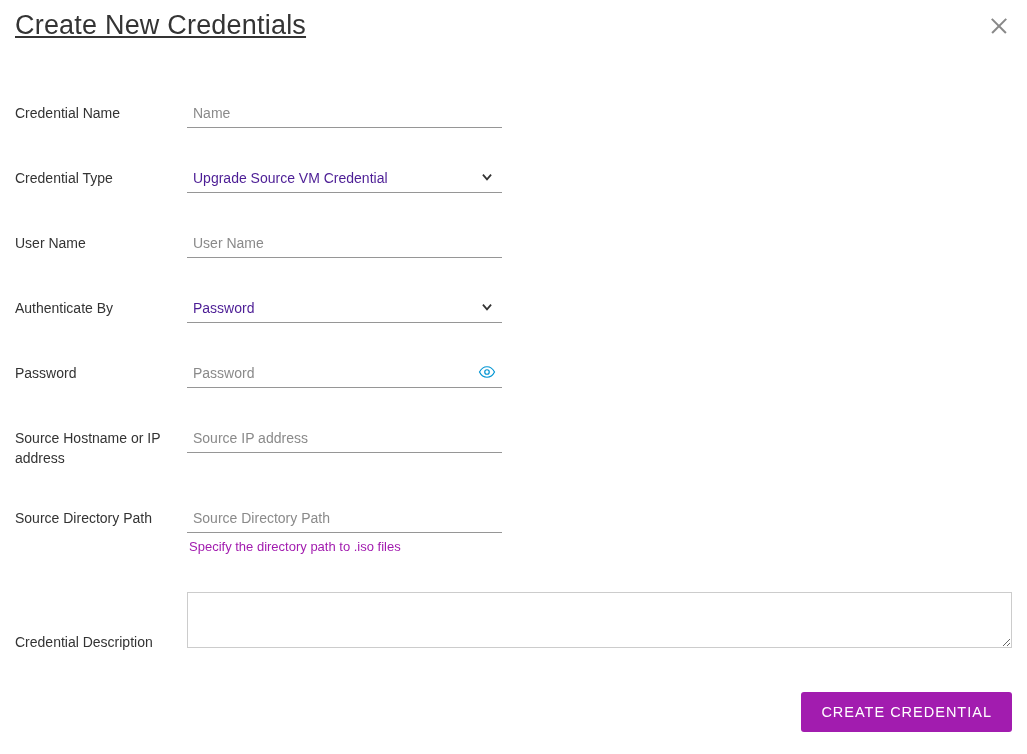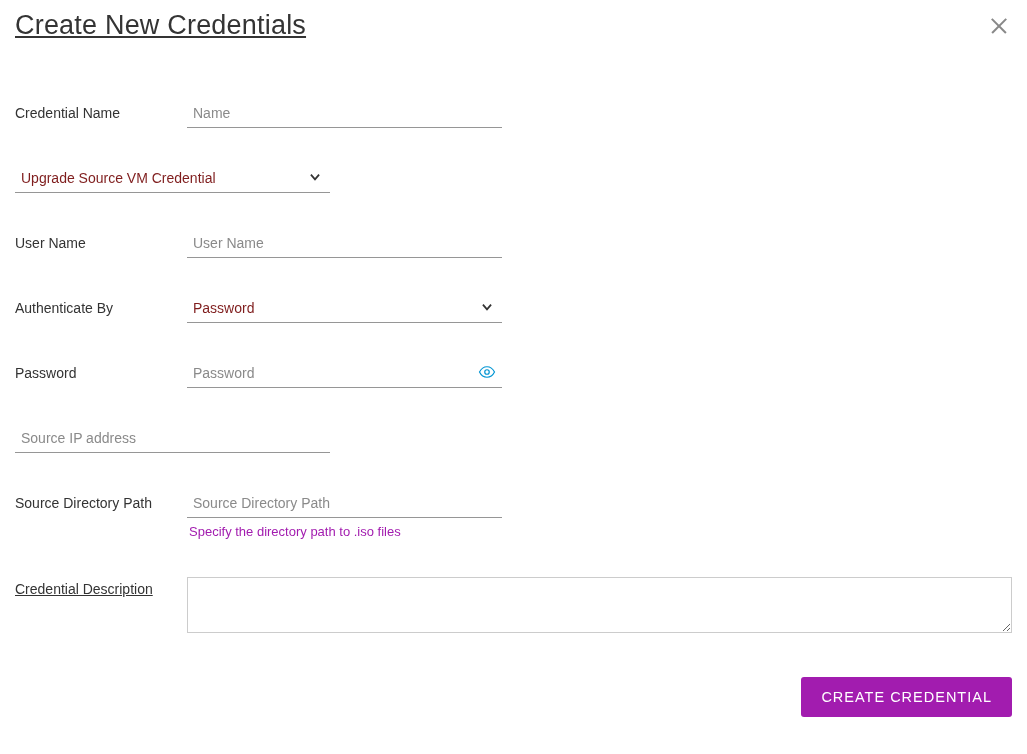--- a/index.html
+++ b/index.html
@@ -83,21 +83,21 @@
     }
     .text-input::placeholder {
       color: #8a8a8a;
     }
     .select-wrapper {
       position: relative;
       width: 100%;
       border-bottom: 1px solid #969696;
       padding: 4px 28px 6px 6px;
       font-size: 14px;
-      color: #7f1d1d;
+      color: #4c1d95;
       cursor: pointer;
     }
     .chevron-down-icon {
       position: absolute;
       right: 8px;
       top: 4px;
     }
     .chevron-down-icon svg {
       width: 14px;
       height: 14px;
@@ -116,23 +116,22 @@
       height: 18px;
     }
     .hint-text {
       font-size: 13px;
       color: #a21caf;
       margin-top: 6px;
       padding-left: 2px;
     }
     .desc-row {
       display: flex;
-      align-items: flex-start;
+      align-items: flex-end;
       margin-bottom: 40px;
-      text-decoration: underline;
     }
     .textarea-col {
       flex: 1;
     }
     .desc-textarea {
       width: 100%;
       height: 56px;
       border: 1px solid #cccccc;
       font-size: 14px;
       padding: 6px;
@@ -167,20 +166,21 @@
 <div class="form">
 
   <div class="form-row">
     <div class="label-col">Credential Name</div>
     <div class="input-col">
       <input type="text" class="text-input" placeholder="Name" style="">
     </div>
   </div>
 
   <div class="form-row">
+    <div class="label-col">Credential Type</div>
     <div class="input-col">
       <div class="select-wrapper">
         <span>Upgrade Source VM Credential</span>
         <span class="chevron-down-icon">
           <svg viewBox="0 0 24 24" fill="none" stroke="#333" stroke-width="3">
               <polyline points="5 8 12 16 19 8"></polyline>
             </svg>
         </span>
       </div>
     </div>
@@ -216,20 +216,21 @@
           <svg viewBox="0 0 24 24" fill="none" stroke="#0095d3" stroke-width="1.6">
             <path d="M2 12s3.5-7 10-7 10 7 10 7-3.5 7-10 7S2 12 2 12z"></path>
             <circle cx="12" cy="12" r="3"></circle>
           </svg>
         </span>
       </div>
     </div>
   </div>
 
   <div class="form-row">
+    <div class="label-col">Source Hostname or IP address</div>
     <div class="input-col">
       <input type="text" class="text-input" placeholder="Source IP address" style="">
     </div>
   </div>
 
   <div class="form-row">
     <div class="label-col">Source Directory Path</div>
     <div class="input-col">
       <input type="text" class="text-input" placeholder="Source Directory Path" style="">
       <div class="hint-text">Specify the directory path to .iso files</div>

